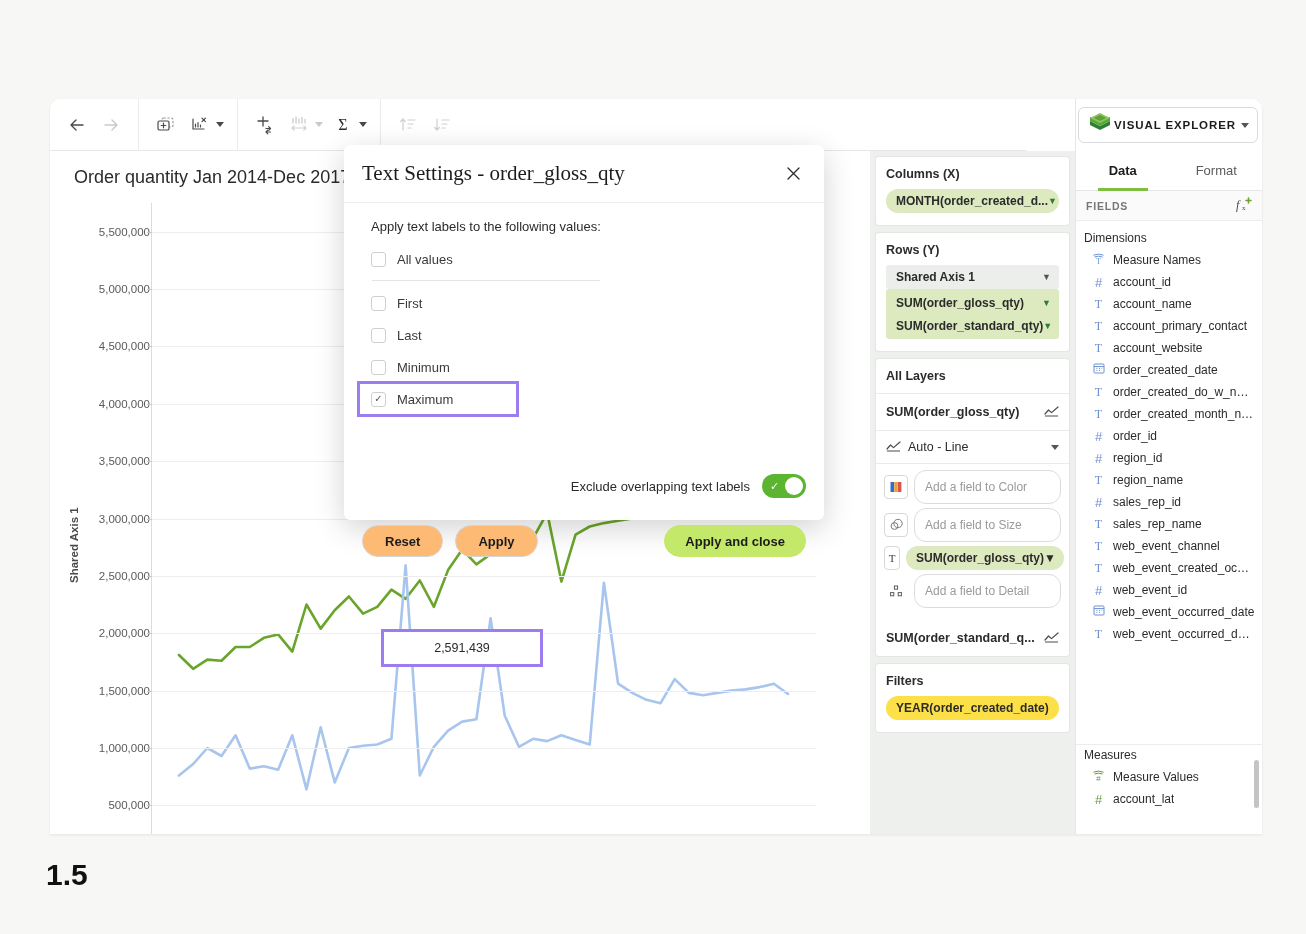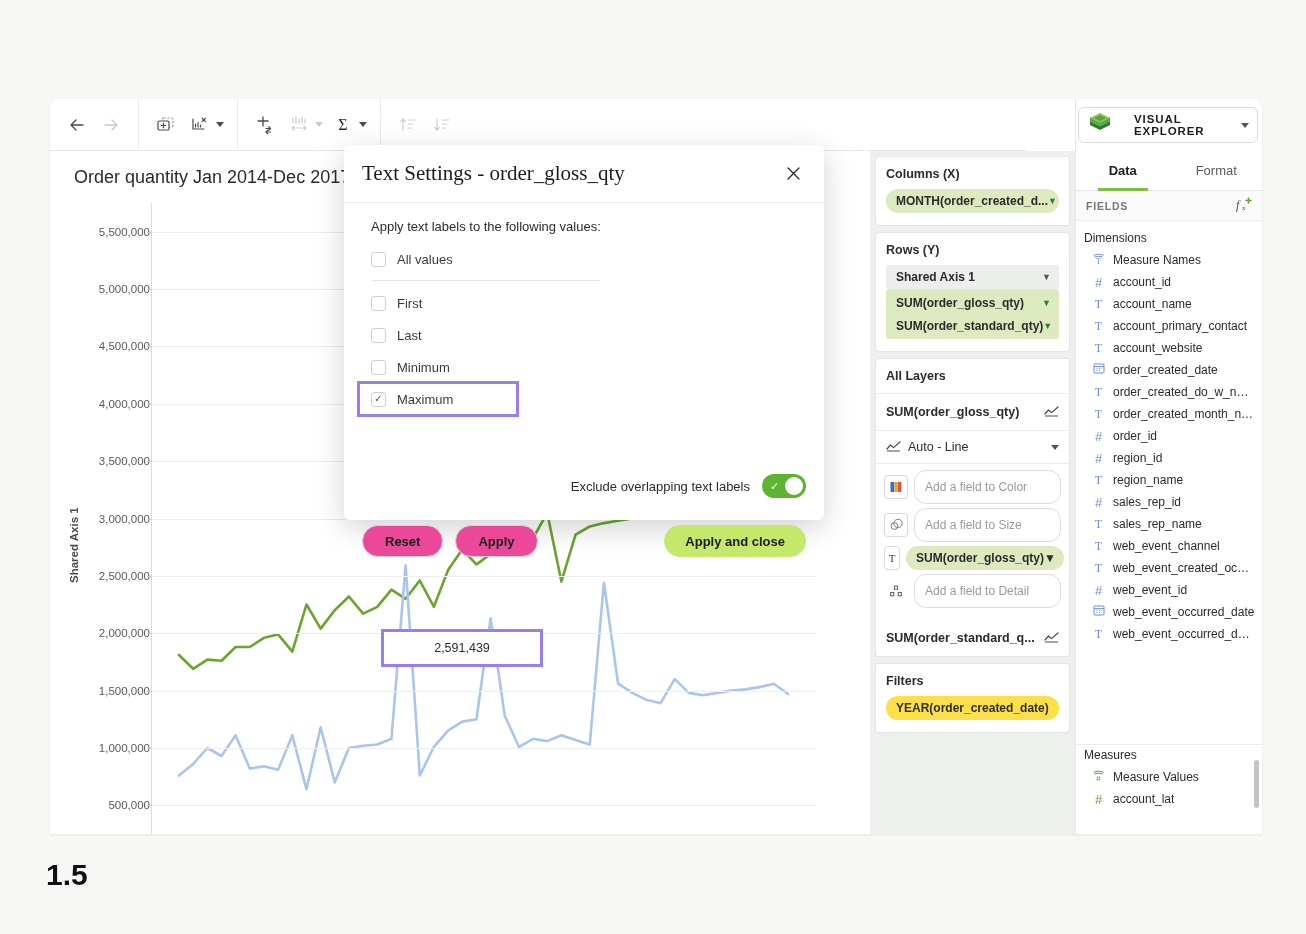--- a/index.html
+++ b/index.html
@@ -130,21 +130,21 @@
   }
 
   
   #data-panel {
     position:absolute; left:1025px; top:0; width:187px; height:735px;
     background:#fff; border-left:1px solid #e6e6e6;
   }
   #ve-badge {
     position:absolute; left:2px; top:8px; width:180px; height:36px;
     border:1px solid #dadada; border-radius:6px; background:#fff;
-    display:flex; align-items:center; gap:21px; padding:0 8px; cursor:pointer;
+    display:flex; align-items:center; gap:1px; padding:0 8px; cursor:pointer;
   }
   #ve-badge .t { font-size:11.5px; font-weight:700; letter-spacing:.9px; color:#1c1c1c; flex:1;}
   #tabs { position:absolute; left:0; top:52px; width:187px; height:40px;
           border-bottom:1px solid #e6e6e6; display:flex; }
   .tab { flex:1; display:flex; align-items:center; justify-content:center;
          font-size:13px; color:#5a5a5a; cursor:pointer; position:relative; }
   .tab.active { color:#1c1c1c; font-weight:700; }
   .tab.active::after { content:""; position:absolute; left:22px; right:22px; bottom:-1px;
                        height:3px; background:#7fbf3f; }
   #fields-head {
@@ -195,21 +195,21 @@
   }
   #toggle-row { position:absolute; left:18px; right:18px; top:271px;
                 display:flex; align-items:center; justify-content:flex-end; gap:12px; }
   #toggle-label { font-size:13px; color:#2b2b2b; }
   #toggle { width:44px; height:24px; border-radius:12px; background:#5cb531;
             display:flex; align-items:center; padding:0 3px; cursor:pointer; }
   #toggle .knob { width:18px; height:18px; border-radius:50%; background:#fff; margin-left:auto; }
   #toggle .chk { color:#fff; font-size:11px; position:absolute; margin-left:5px; }
   #modal-foot { position:absolute; left:18px; right:18px; top:322px;
                 display:flex; align-items:center; gap:12px; }
-  .btn { height:32px; border:1px solid #d5d5d5; border-radius:16px; background:#ec4899;
+  .btn { height:32px; border:1px solid #d5d5d5; border-radius:16px; background:#fdba74;
          padding:0 22px; font-size:13px; font-weight:700; color:#1c1c1c; cursor:pointer;
          display:flex; align-items:center; justify-content:center;
          font-family:"Liberation Sans", sans-serif; }
   .btn.primary { background:#c3e86a; border-color:#c3e86a; margin-left:auto; padding:0 20px; }
 
   
   #caption { position:absolute; left:46px; top:858px; font-size:30px; font-weight:700;
              color:#111; }
 </style>
 </head>

